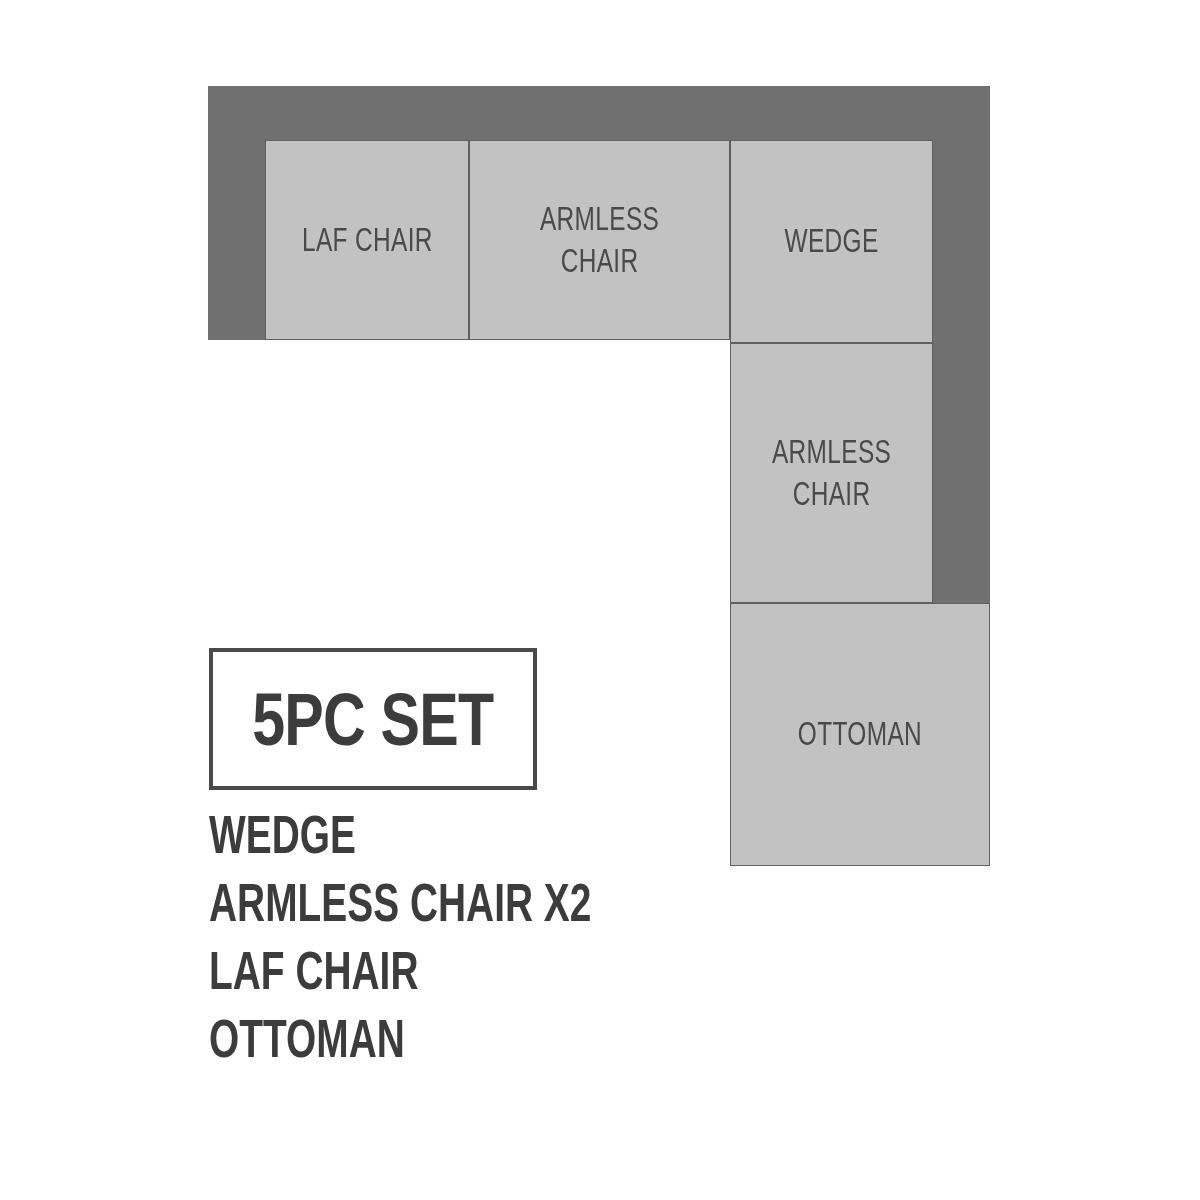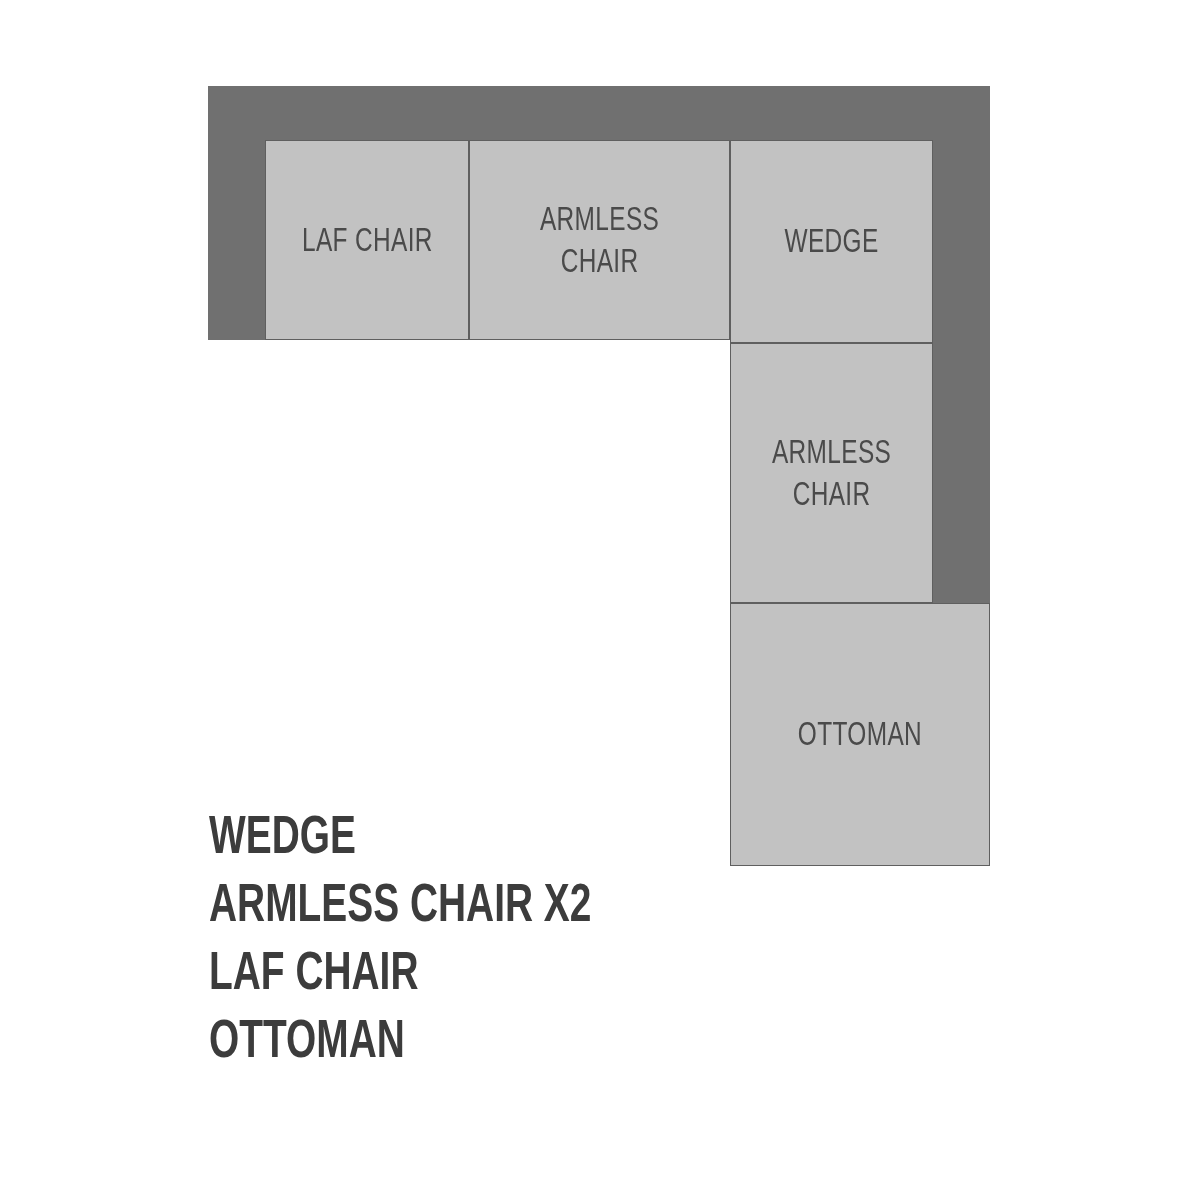--- a/index.html
+++ b/index.html
@@ -129,20 +129,23 @@
     <div class="seat" style="left:730px; top:343px; width:203px; height:260px;">
       <span class="seat-label">ARMLESS
 CHAIR</span>
     </div>
 
     <div class="seat" style="left:730px; top:603px; width:260px; height:263px;">
       <span class="seat-label">OTTOMAN</span>
     </div>
   </div>
 
+  <div class="set-box">
+    <span class="set-box-label">5PC SET</span>
+  </div>
 
   <div class="item-list">
     <div class="item-line">WEDGE</div>
     <div class="item-line">ARMLESS CHAIR X2</div>
     <div class="item-line">LAF CHAIR</div>
     <div class="item-line">OTTOMAN</div>
   </div>
 
 </div>
 

